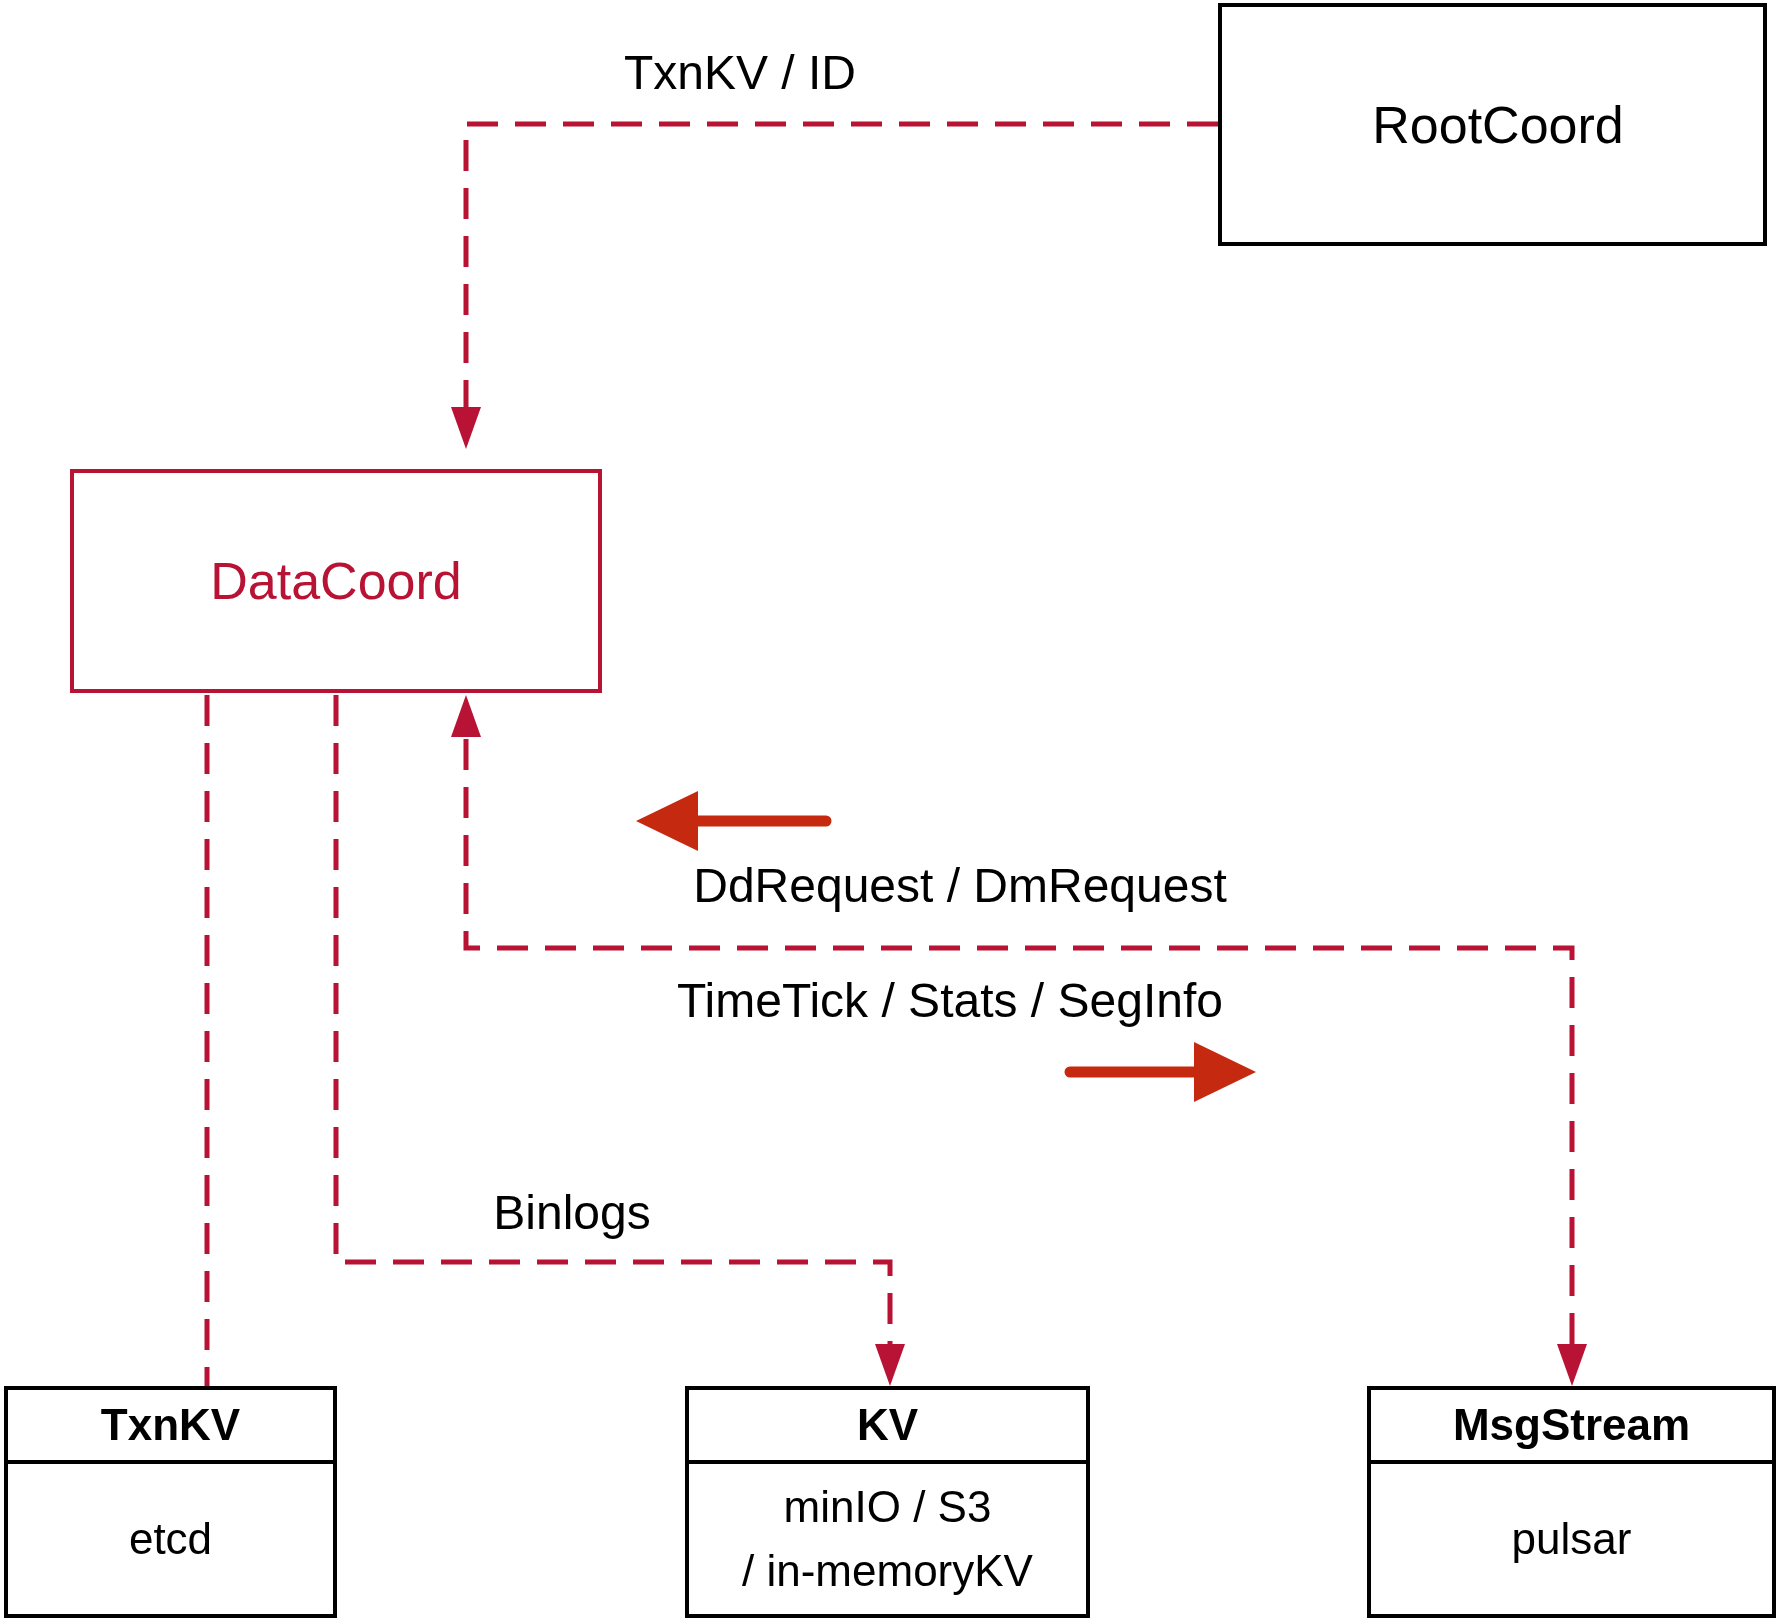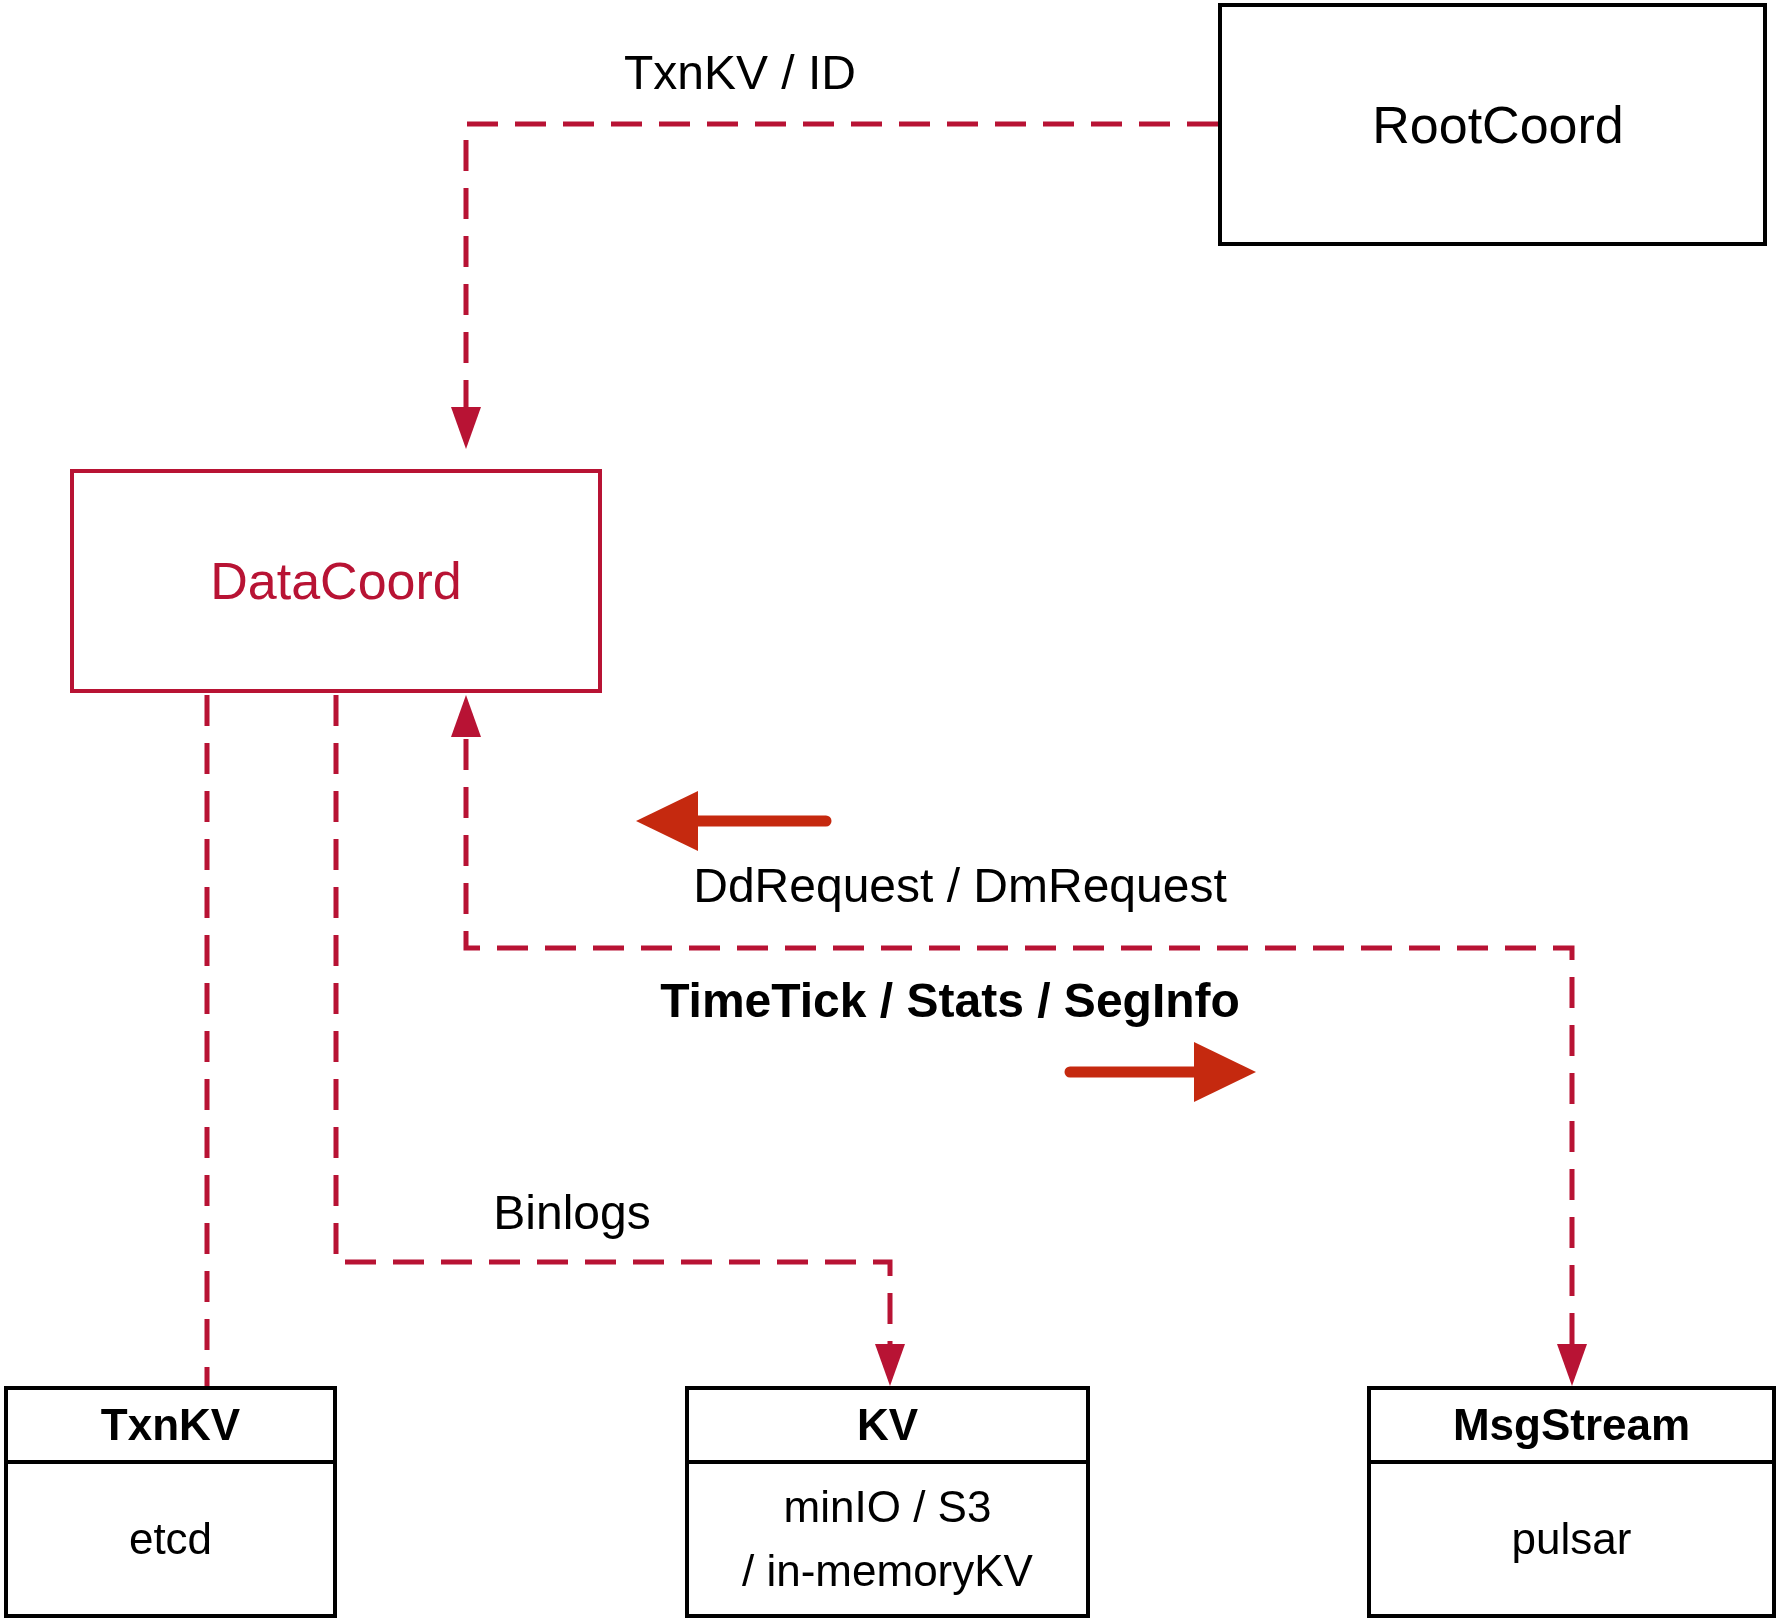--- a/index.html
+++ b/index.html
@@ -99,21 +99,21 @@
 
   .edge-label {
     position: absolute;
     transform: translate(-50%, -50%);
     white-space: nowrap;
     font-size: 48px;
     color: var(--text);
   }
   #label-schema   { left: 740px;  top: 72px; }
   #label-dd       { left: 960px;  top: 885px; }
-  #label-timetick { left: 950px;  top: 1000px; font-weight: bold; }
+  #label-timetick { left: 950px;  top: 1000px; }
   #label-binlogs  { left: 572px;  top: 1212px; }
 </style>
 </head>
 <body>
 
 <div id="canvas">
 
   <svg id="edges" viewBox="0 0 1781 1624" xmlns="http://www.w3.org/2000/svg">
 
     <path class="dash-line" d="M 1218 124 L 466 124 L 466 407"></path>

